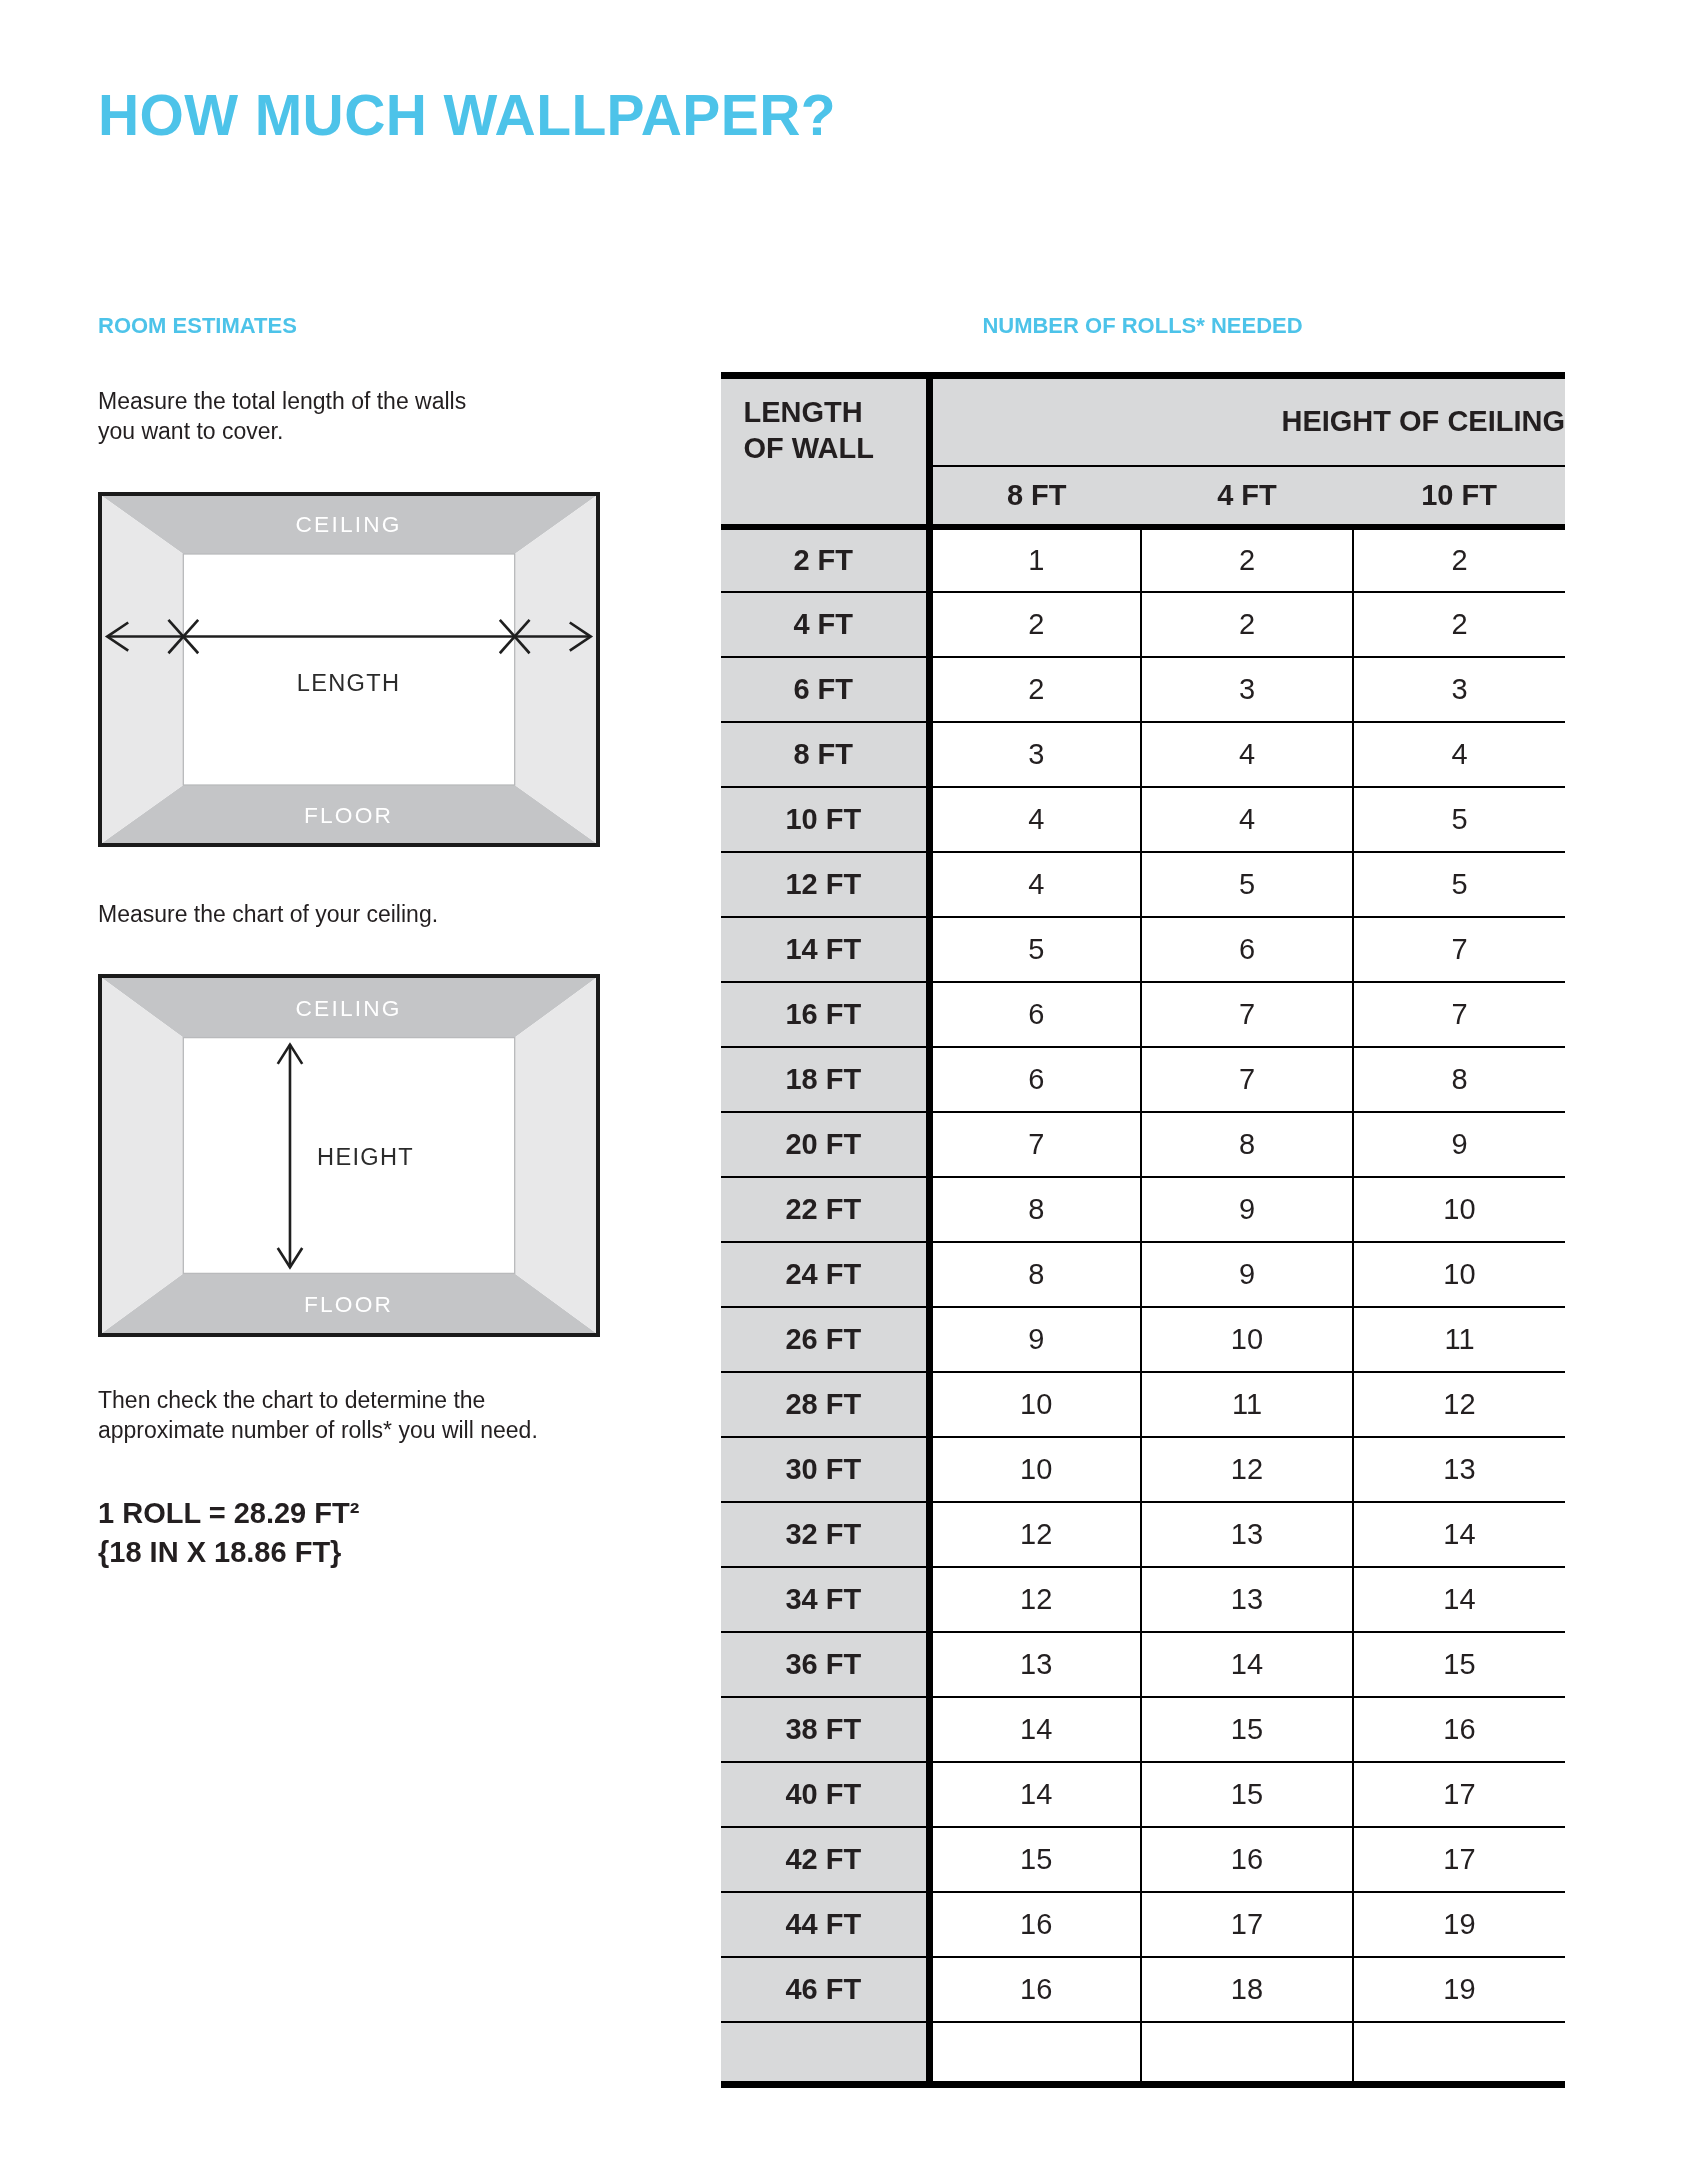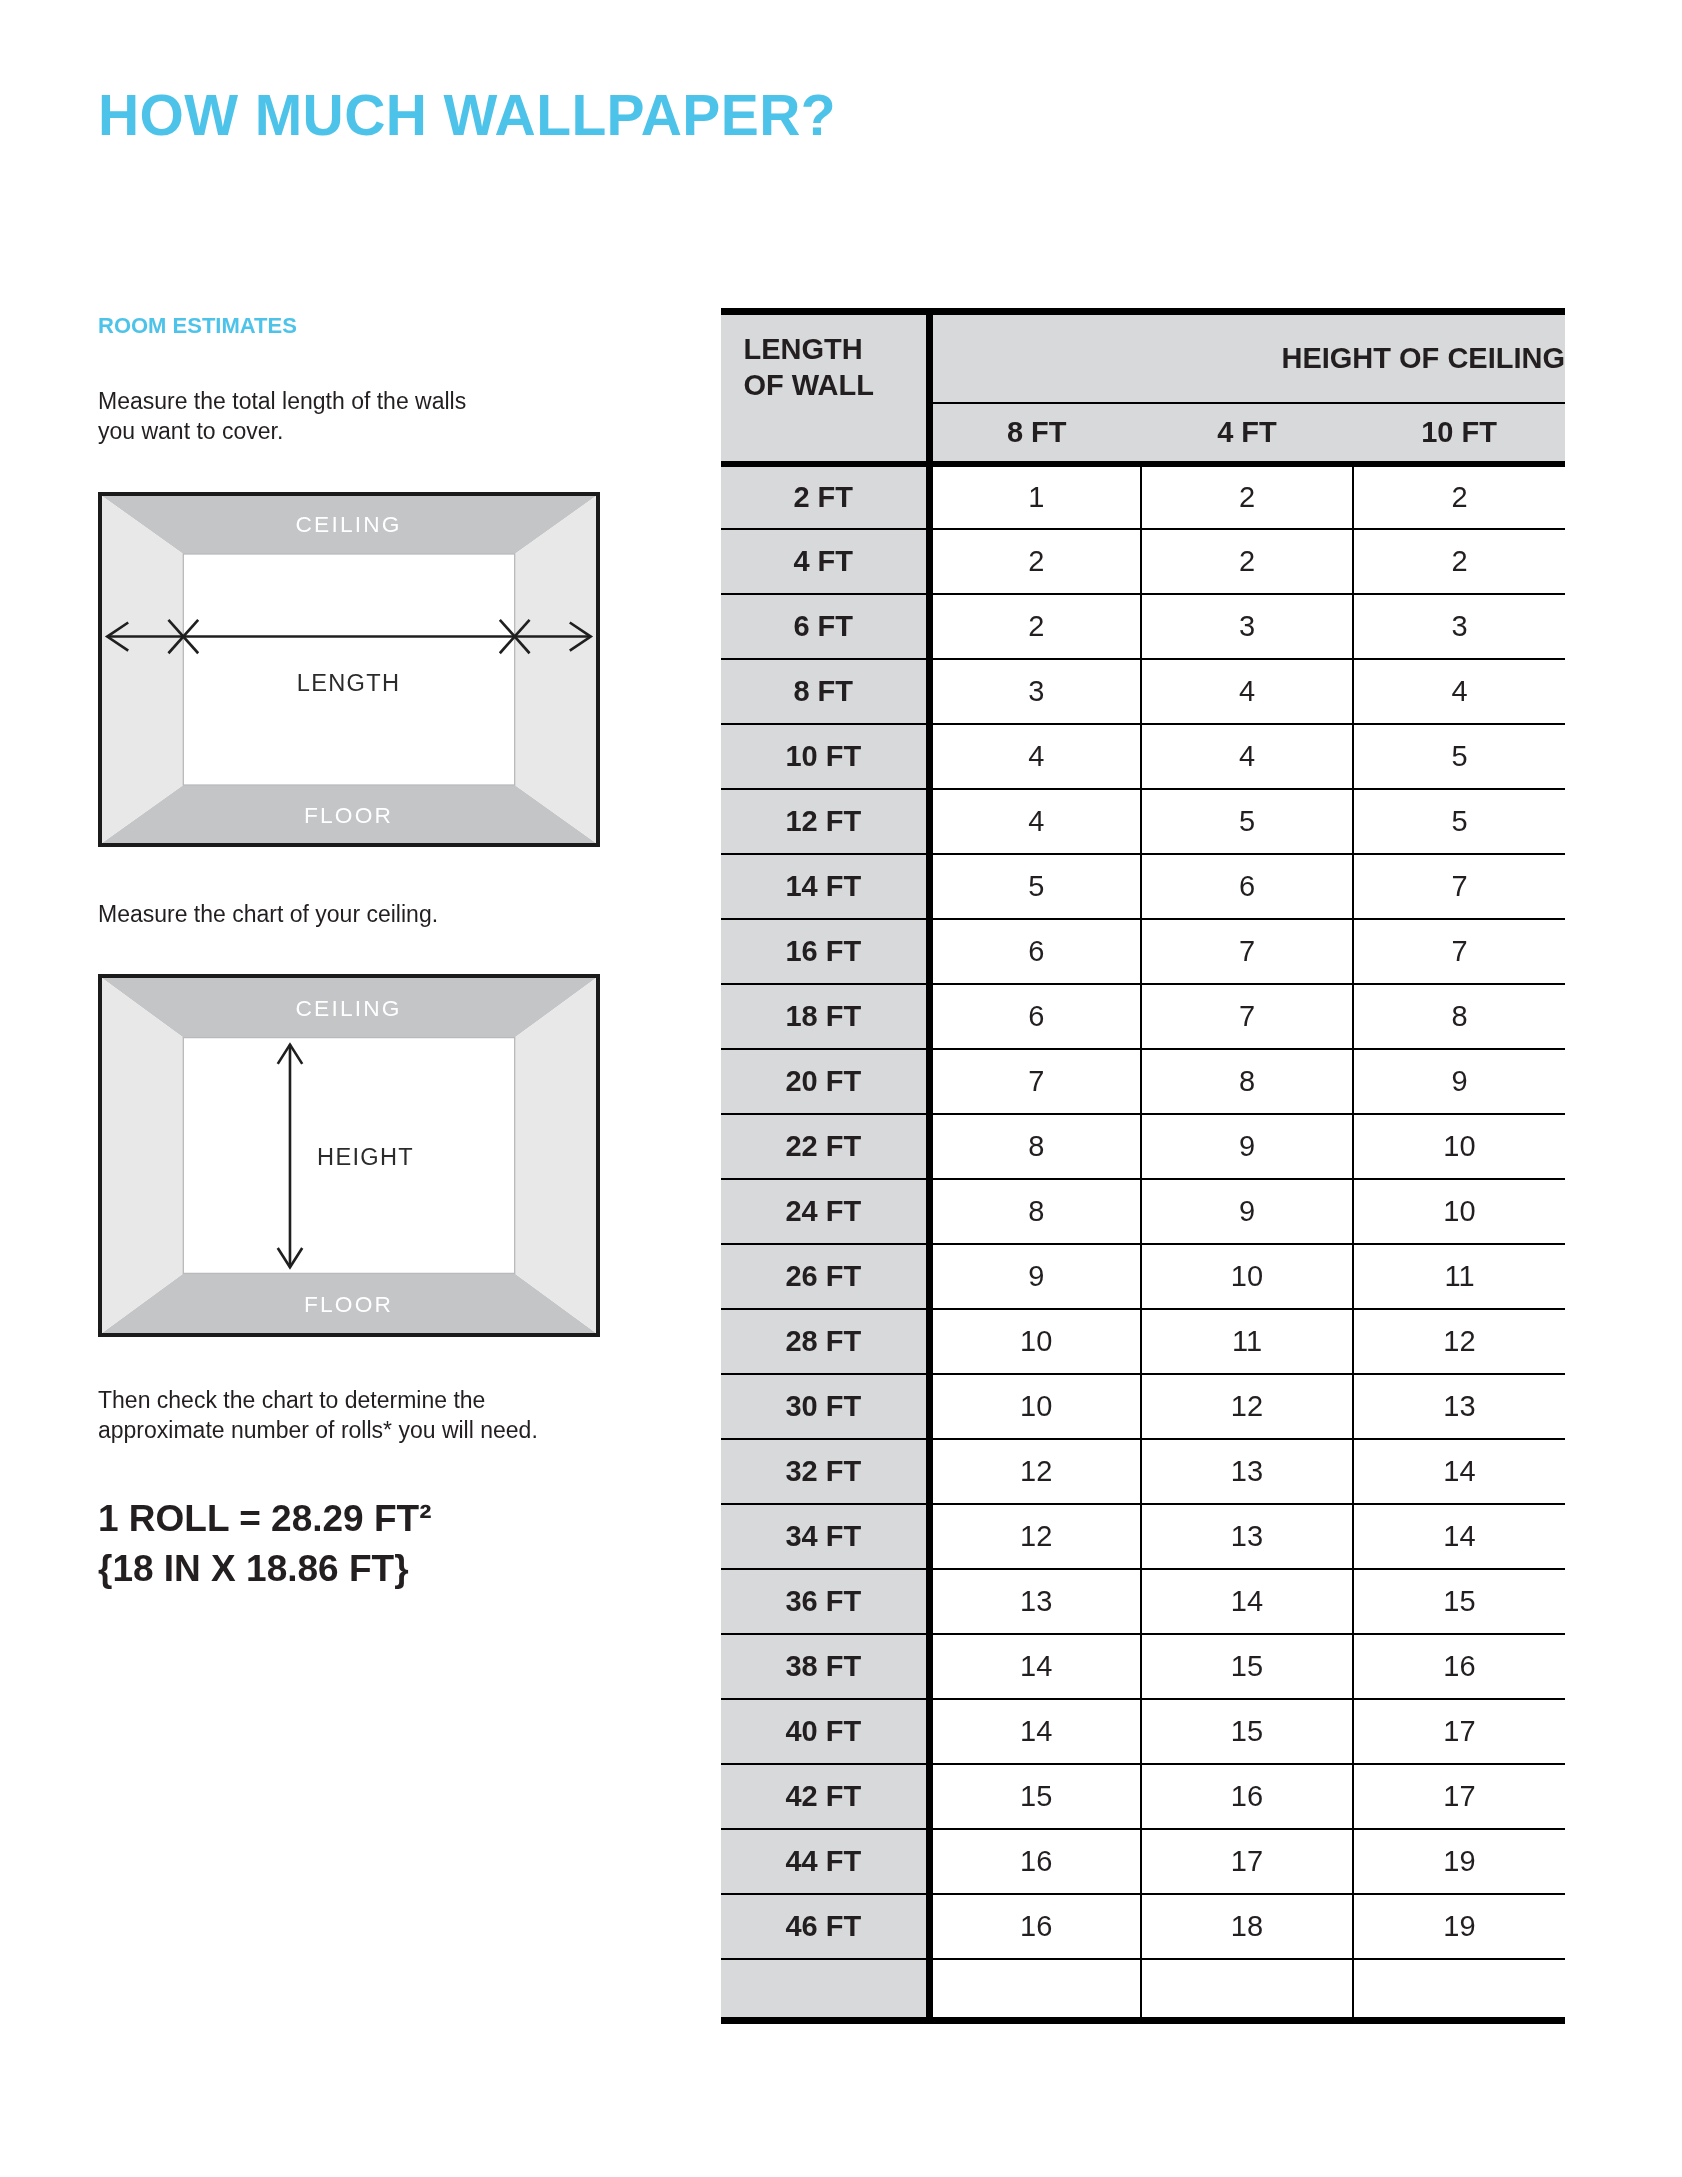--- a/index.html
+++ b/index.html
@@ -84,21 +84,21 @@
 
   .note {
     margin-top: 134px;
     font-size: 29px;
     font-weight: bold;
     line-height: 1.35;
   }
   .note .indent { padding-left: 22.5px; }
   .roll-info {
     margin-top: 48px;
-    font-size: 37px;
+    font-size: 29px;
     font-weight: bold;
     line-height: 1.35;
   }
 
   
   .rolls-table {
     border-collapse: collapse;
     width: 843px;
     table-layout: fixed;
     border-top: 7.8px solid #000;
@@ -211,20 +211,21 @@
 
       <div class="roll-info">
         <div>1 ROLL = 28.29 FT²</div>
         <div>{18 IN X 18.86 FT}</div>
       </div>
 
     </div>
 
     <div class="right-col">
 
+      <h2 class="section-title">NUMBER OF ROLLS* NEEDED</h2>
 
       <table class="rolls-table">
         <colgroup>
           <col style="width:208px">
           <col style="width:212px">
           <col style="width:212px">
           <col style="width:212px">
         </colgroup>
         <thead>
           <tr>

